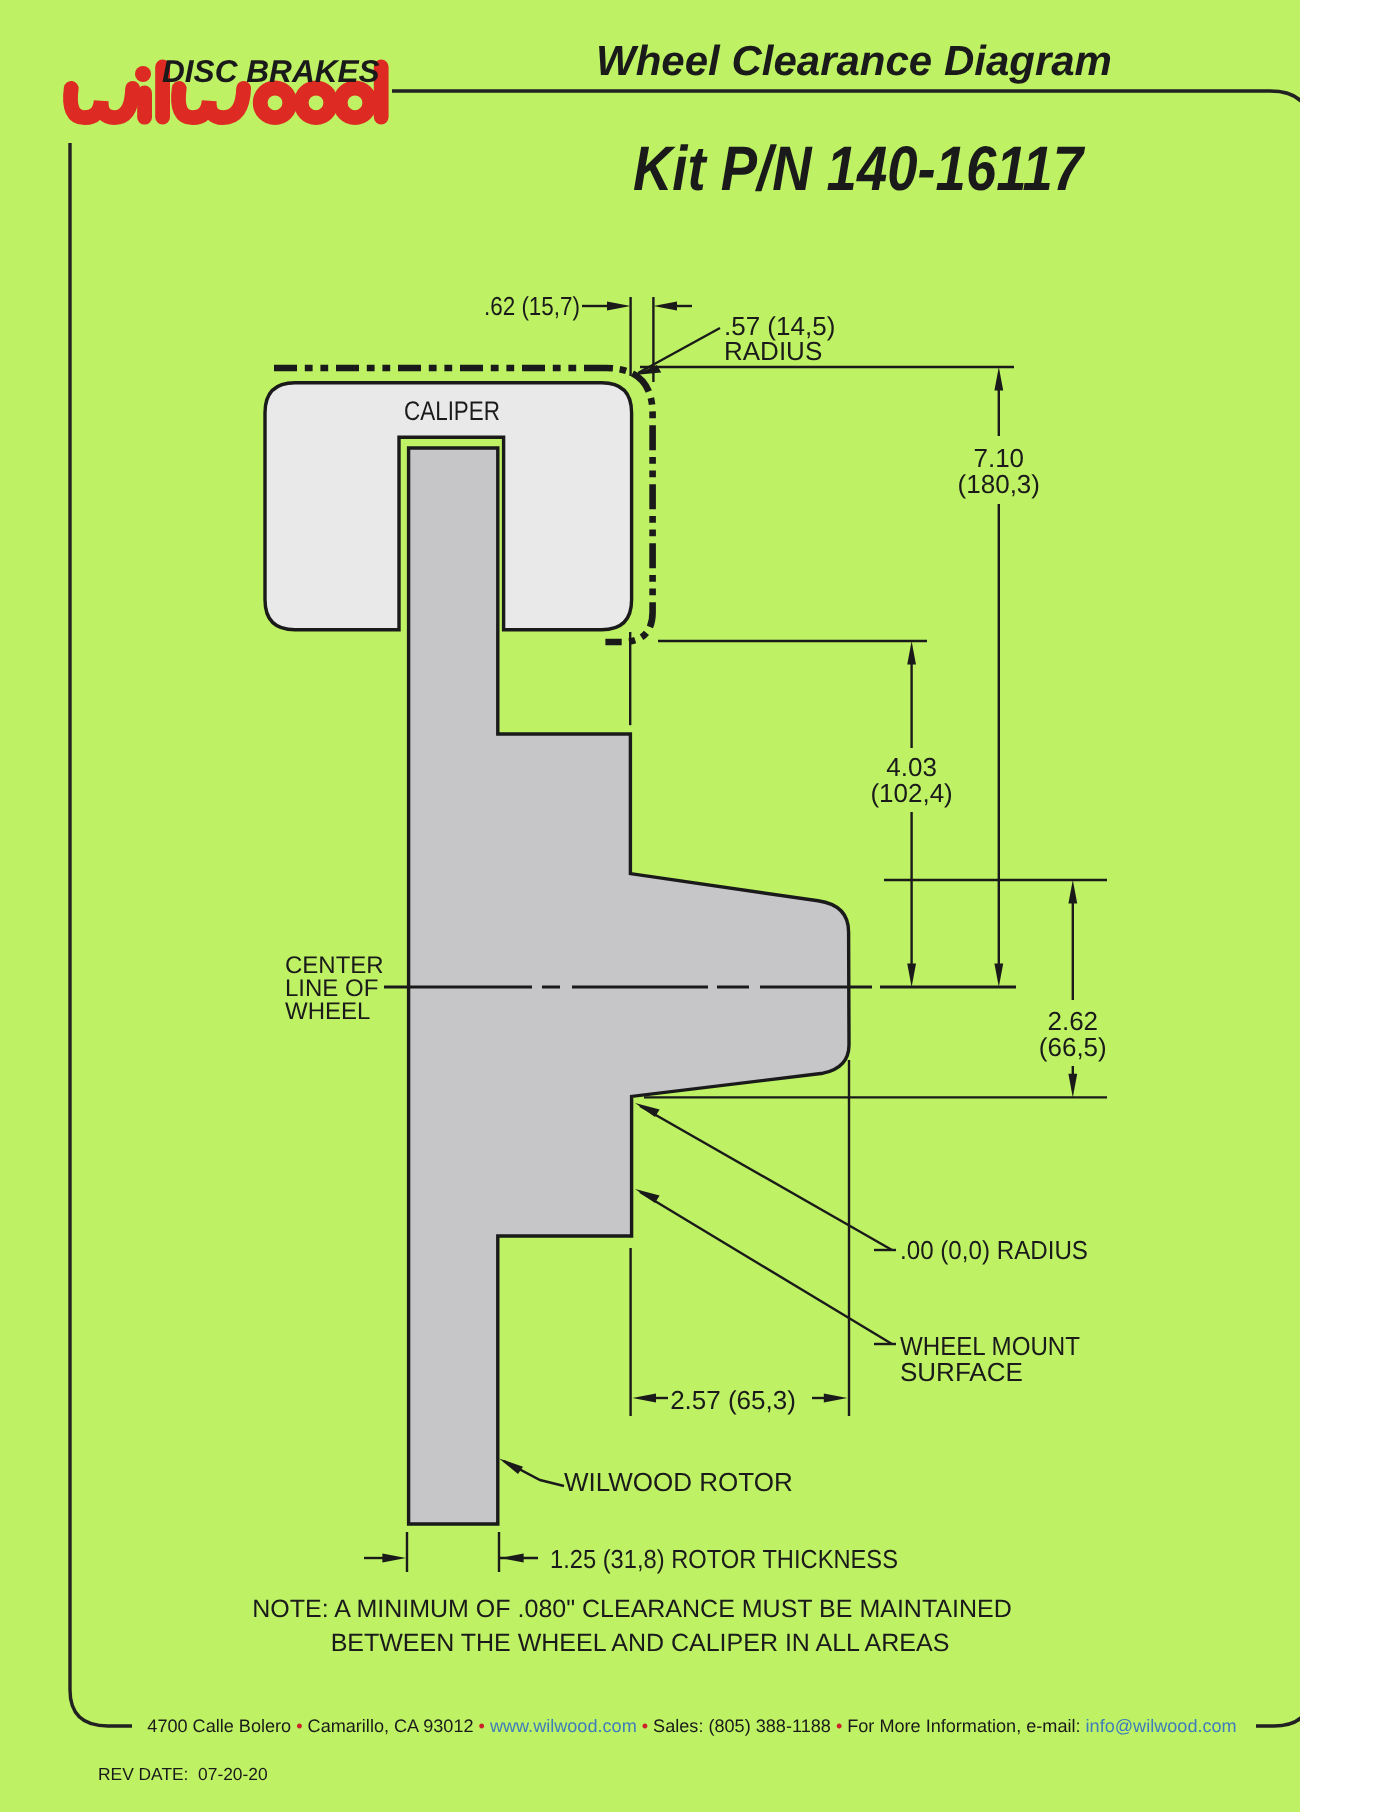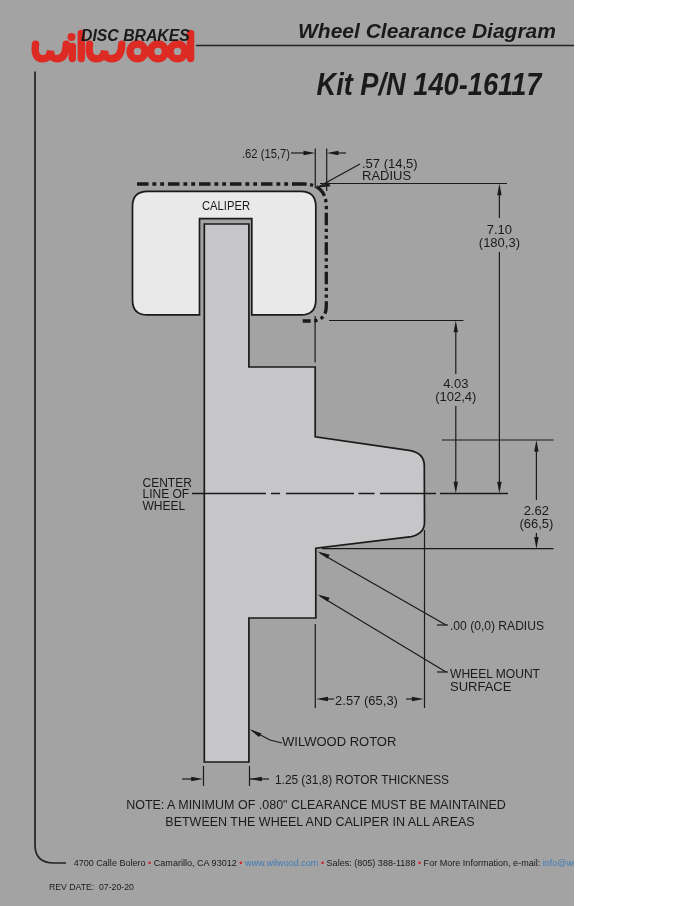--- a/index.html
+++ b/index.html
@@ -1,16 +1,16 @@
 <!DOCTYPE html>
 <html><head>
 <meta charset="utf-8">
 <style>
   html,body{margin:0;padding:0;background:#ffffff;}
-  #page{position:relative;width:574px;height:906px;background:#a3a3a3;overflow:hidden;}
+  #page{position:relative;width:650px;height:906px;background:#bef264;overflow:hidden;}
   svg text{font-family:"Liberation Sans",sans-serif;fill:#1a1a1a;}
 </style>
 </head>
 <body>
 <div id="page">
 <svg width="700" height="906" viewBox="0 0 700 906" xmlns="http://www.w3.org/2000/svg">
 
 <g>
 
   <g stroke="#dd2a22" stroke-width="7.4" fill="none" stroke-linecap="round">

